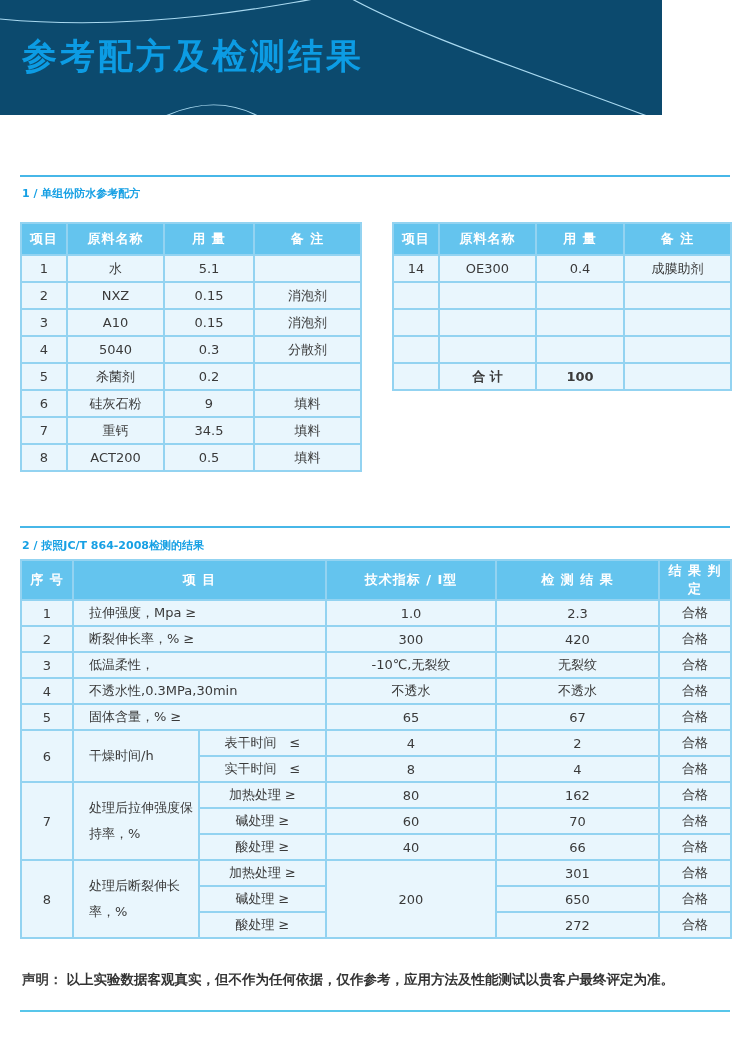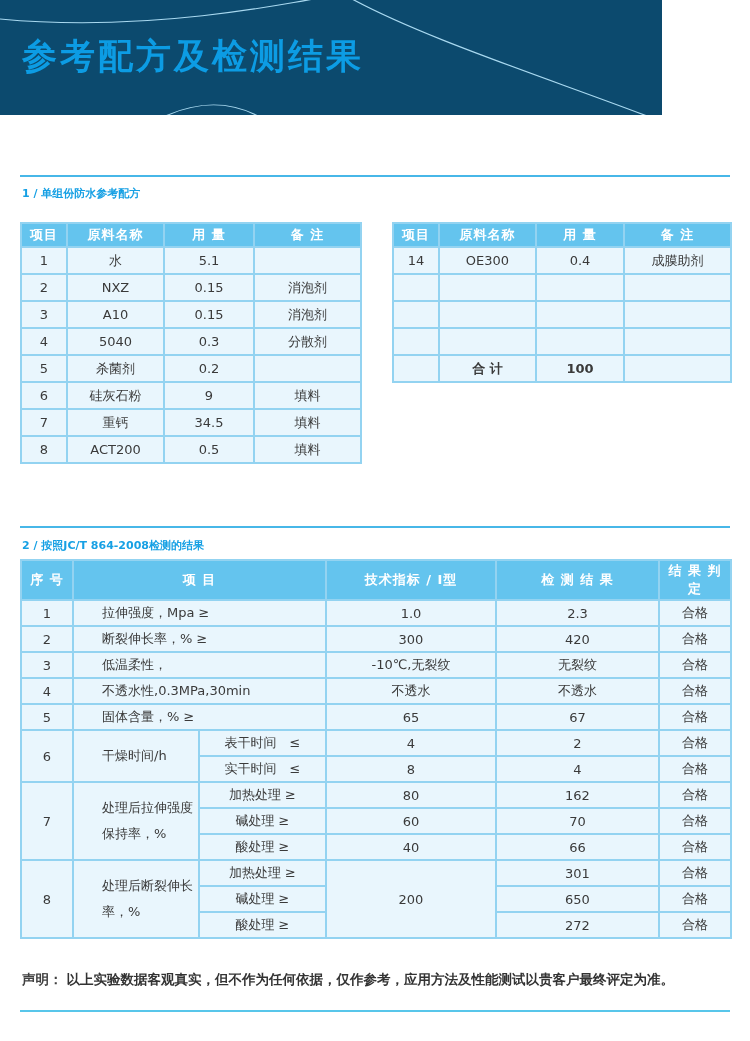--- a/index.html
+++ b/index.html
@@ -33,28 +33,28 @@
   th, td { border:2px solid #93d3f1; font-size:13px; color:#3a3a3a;
            text-align:center; vertical-align:middle; overflow:hidden;
            padding:0; }
   th { background:#64c4ee; color:#ffffff; font-weight:700; letter-spacing:1px; }
   td { background:#e9f6fd; }
 
   
   .t1 { position:absolute; top:222px; }
   #t1-left  { left:20px;  width:340px; }
   #t1-right { left:392px; width:338px; }
-  .t1 th { height:24px; }
+  .t1 th { height:32px; }
   .t1 td { height:27px; }
 
   
   #t2 { position:absolute; top:559px; left:20px; width:710px; }
   #t2 th { height:40px; }
   #t2 td { height:26px; }
-  .left-cell { text-align:left; padding-left:28px; }
+  .left-cell { text-align:left; padding-left:15px; }
   .wrap-label { line-height:26px; }
   .bold { font-weight:700; }
 
   
   .note { position:absolute; top:971px; left:22px; width:710px;
           font-size:13.5px; color:#333333; font-weight:600; white-space:nowrap; }
   .note .lbl { color:#404040; font-weight:700; margin-right:4px; }
 </style>
 </head>
 <body>

